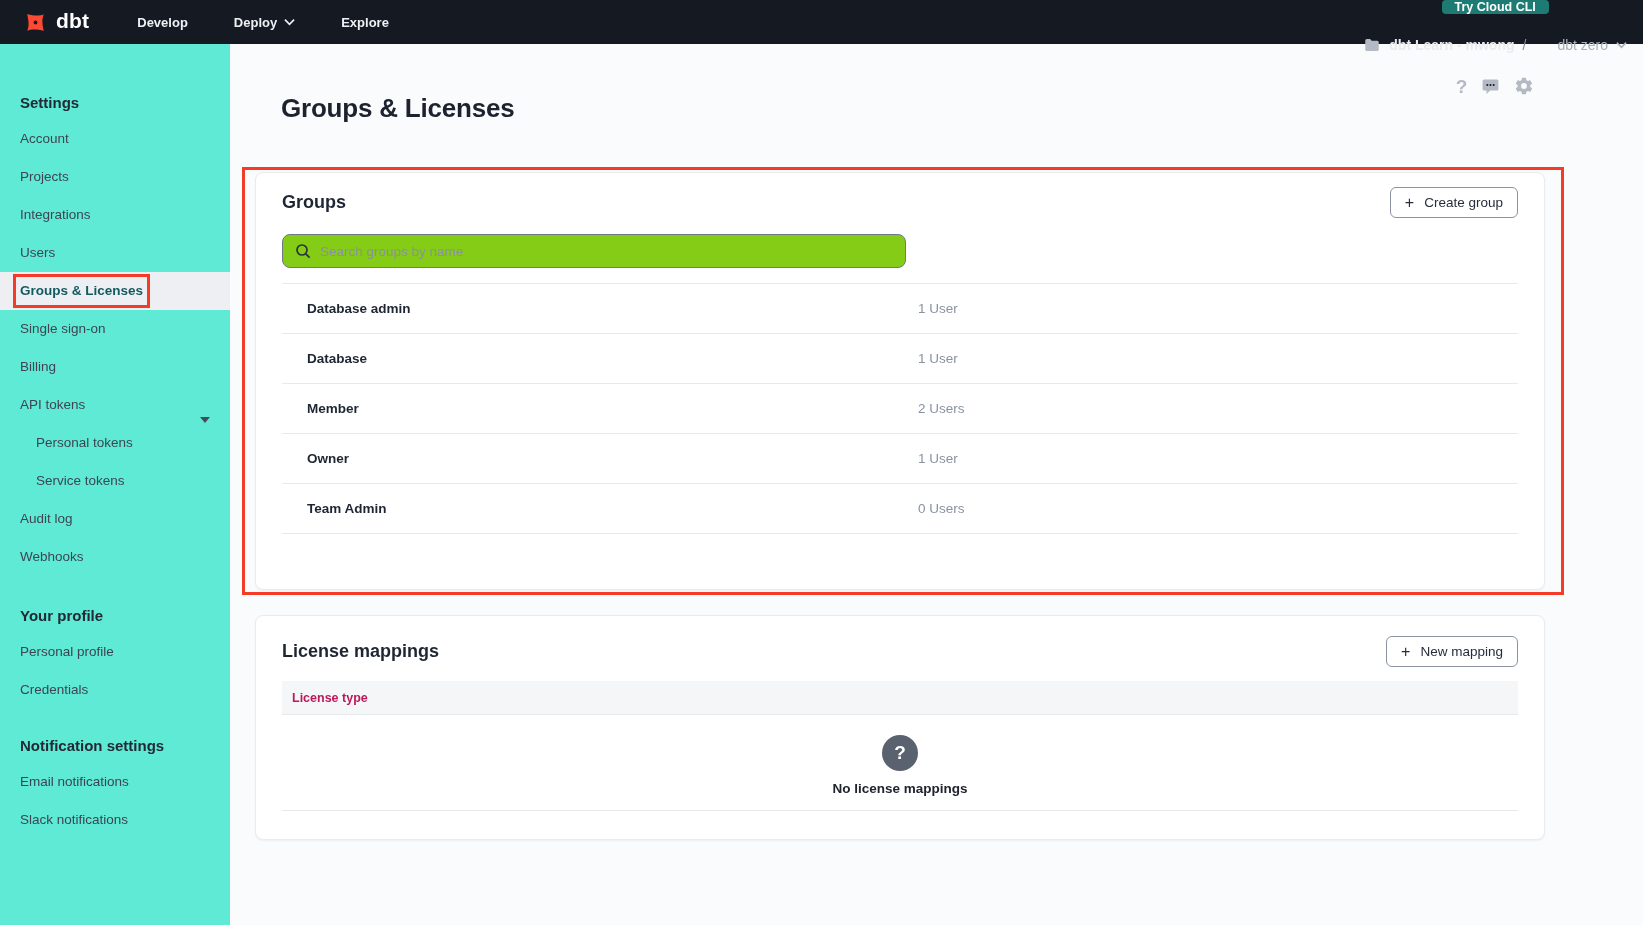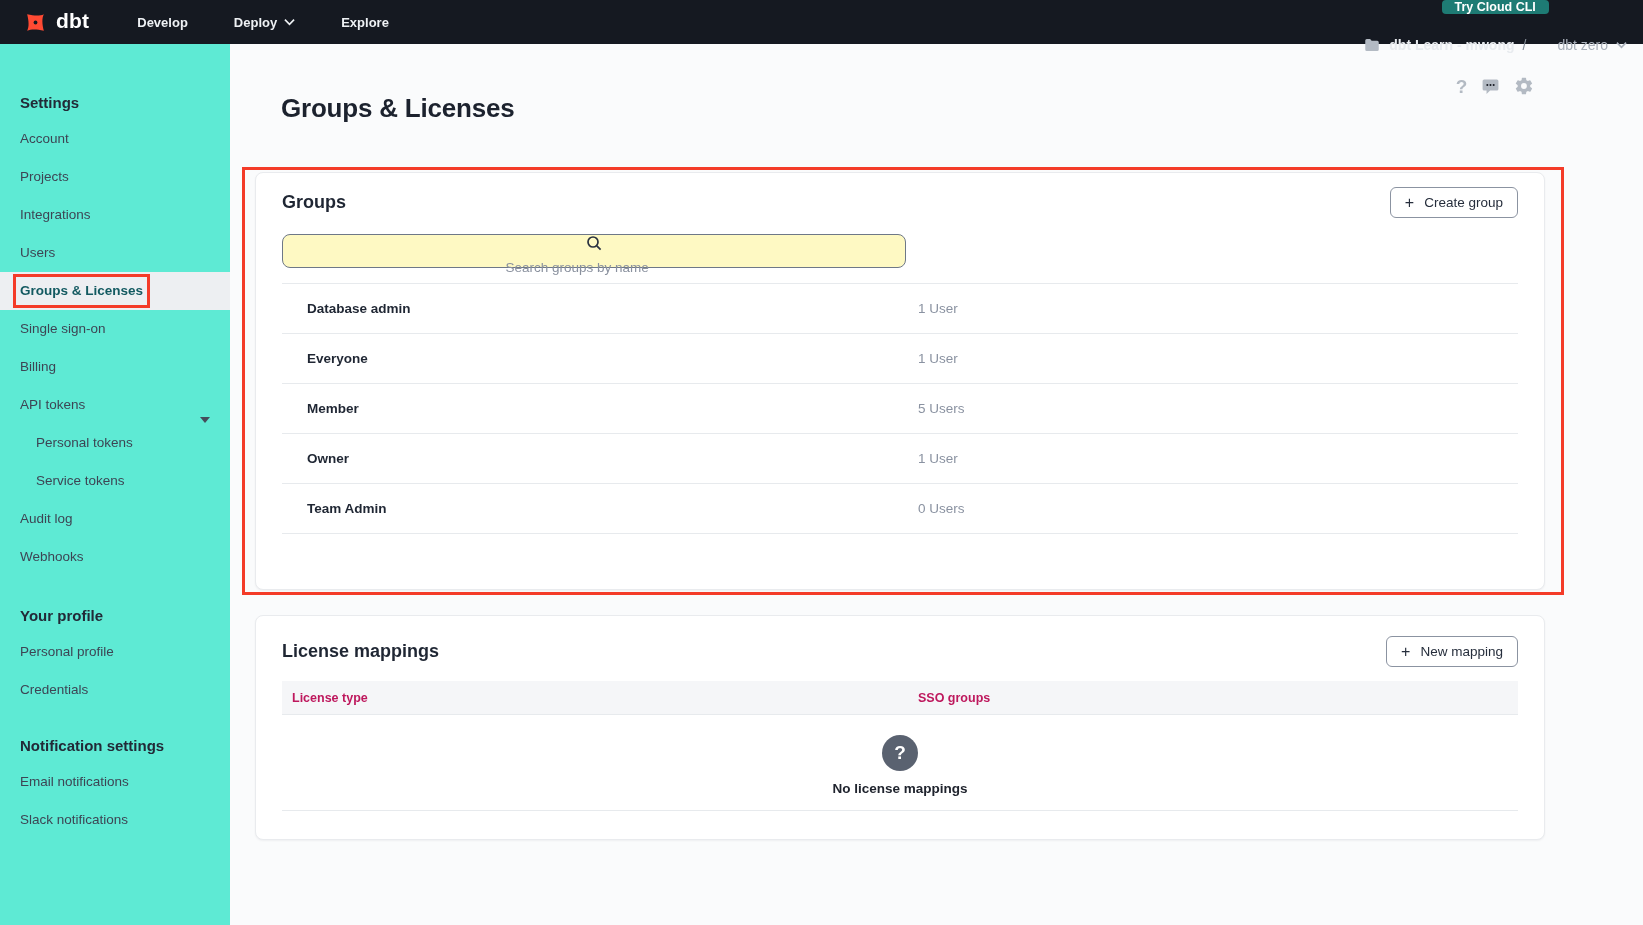--- a/index.html
+++ b/index.html
@@ -61,23 +61,23 @@
   .card-header { display:flex; justify-content:space-between; align-items:center; padding-top:14px; }
   .section-title { font-size:18px; font-weight:700; color:#1f2633; }
   .btn {
     display:inline-flex; align-items:center; gap:10px; height:31px; padding:0 14px;
     background:#fff; border:1px solid #8b93a1; border-radius:6px;
     font-size:13.5px; color:#262e3c; cursor:pointer; font-family:"Liberation Sans", sans-serif;
   }
   .btn .plus { font-size:16px; line-height:1; color:#262e3c; }
 
   .search-box {
-    margin-top:16px; width:624px; height:34px; background:#fef9c3;
+    margin-top:16px; width:624px; height:34px; background:#84cc16;
     border:1px solid #6e7887; border-radius:8px;
-    display:flex; align-items:center; gap:9px; padding:0 12px;flex-direction:column;
+    display:flex; align-items:center; gap:9px; padding:0 12px;
   }
   .search-box input {
     border:none; outline:none; flex:1; font-size:13.5px; color:#2a3240; background:transparent;
     font-family:"Liberation Sans", sans-serif;
   }
   .search-box input::placeholder { color:#8a919e; }
 
   .group-rows { margin-top:15px; border-bottom:1px solid #e7eaed; }
   .group-row { display:grid; grid-template-columns:636px 1fr; align-items:center; height:50px; border-top:1px solid #e7eaed; cursor:pointer; }
   .group-name { padding-left:25px; font-weight:700; font-size:13.5px; color:#1f2633; }
@@ -227,26 +227,26 @@
     </span>
     <input type="text" placeholder="Search groups by name" style="">
   </div>
 
   <div class="group-rows">
     <div class="group-row">
       <span class="group-name">Database admin</span>
       <span class="group-count">1 User</span>
     </div>
     <div class="group-row">
-      <span class="group-name">Everyone</span>
+      <span class="group-name">Database</span>
       <span class="group-count">1 User</span>
     </div>
     <div class="group-row">
       <span class="group-name">Member</span>
-      <span class="group-count">5 Users</span>
+      <span class="group-count">2 Users</span>
     </div>
     <div class="group-row">
       <span class="group-name">Owner</span>
       <span class="group-count">1 User</span>
     </div>
     <div class="group-row">
       <span class="group-name">Team Admin</span>
       <span class="group-count">0 Users</span>
     </div>
   </div>
@@ -256,21 +256,20 @@
   <div class="card-header">
     <div class="section-title">License mappings</div>
     <button class="btn">
       <span class="plus">+</span>
       <span>New mapping</span>
     </button>
   </div>
 
   <div class="table-head">
     <span class="col1">License type</span>
-    <span>SSO groups</span>
   </div>
 
   <div class="empty">
     <div class="qcircle">
       <span>?</span>
     </div>
     <div class="empty-title">No license mappings</div>
     <div class="empty-divider"></div>
   </div>
 </div>

